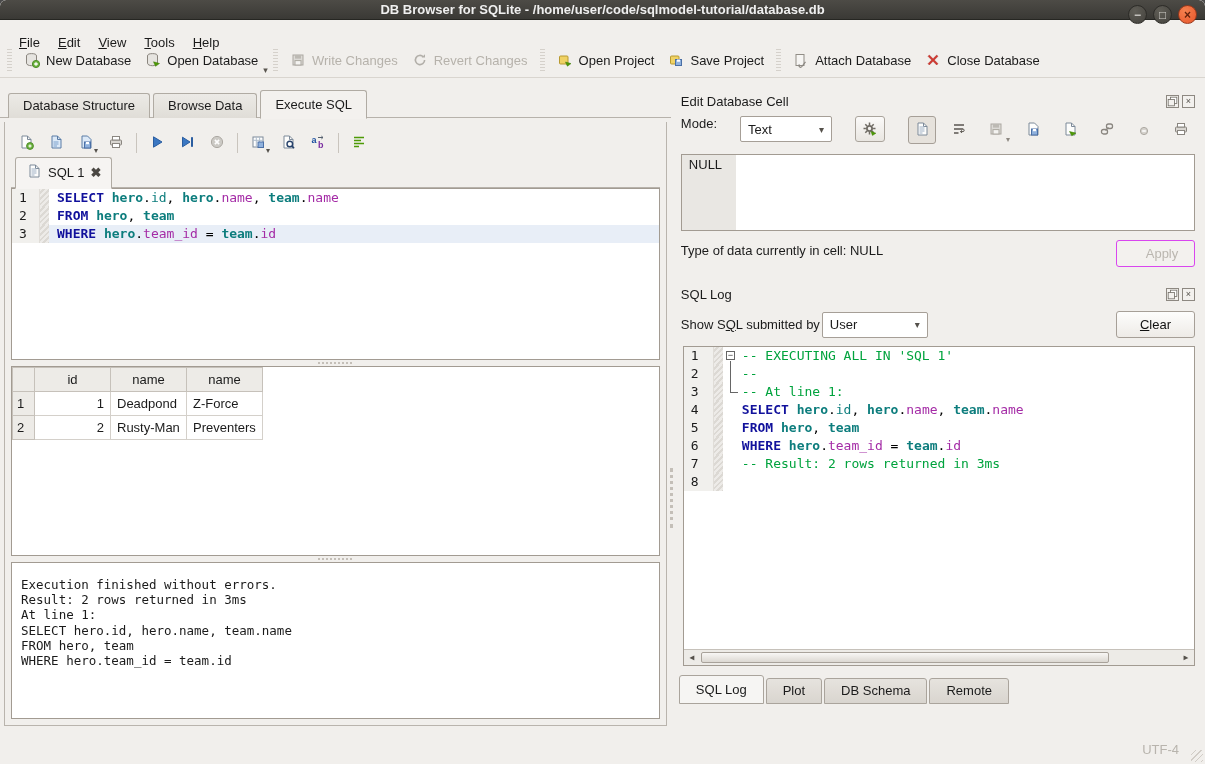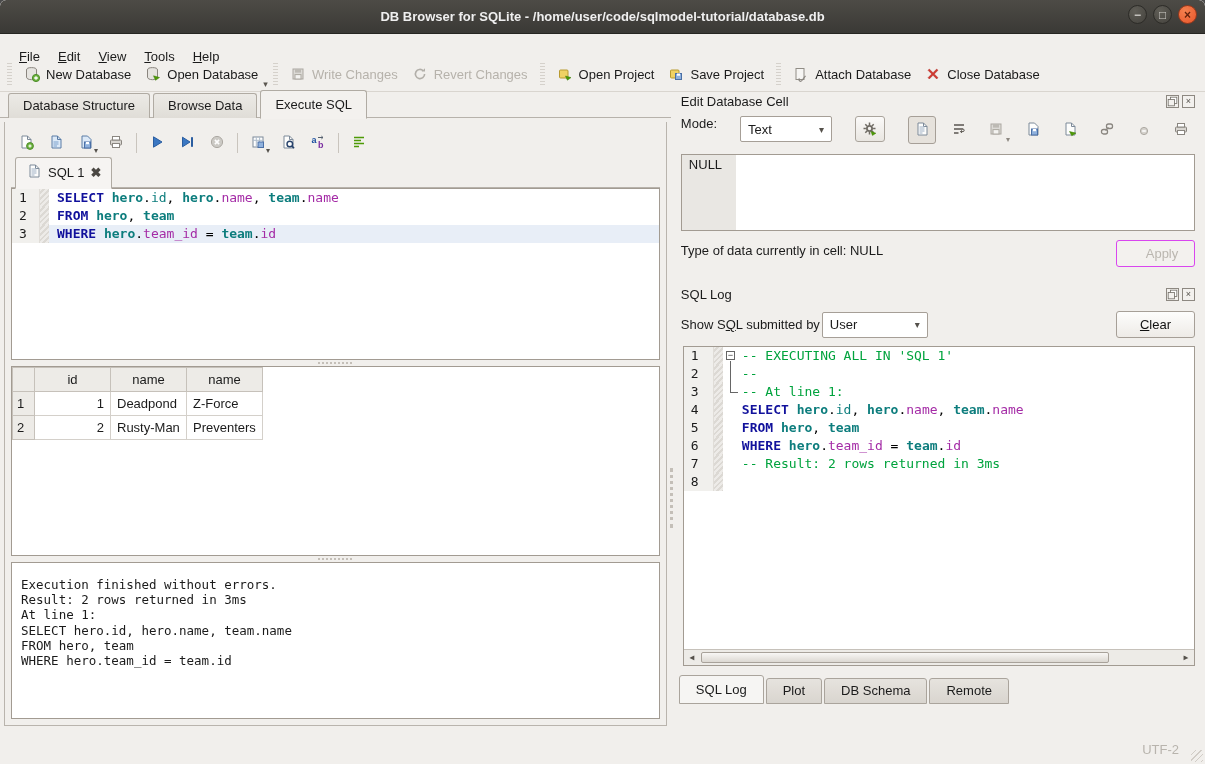--- a/index.html
+++ b/index.html
@@ -1,21 +1,21 @@
 <!DOCTYPE html>
 <html><head>
 <meta charset="utf-8">
 <style>
   html,body{margin:0;padding:0;background:#4a4a4a;}
   *{box-sizing:border-box;}
   .window{width:1205px;height:764px;position:relative;background:#f1efec;
     font-family:"Liberation Sans",sans-serif;font-size:13px;color:#1b1b1b;
     overflow:hidden;border-radius:6px 6px 0 0;}
   
-  .titlebar{height:34px;background:linear-gradient(#4d4b46,#3a3935);color:#efefef;
+  .titlebar{height:20px;background:linear-gradient(#4d4b46,#3a3935);color:#efefef;
     display:flex;align-items:center;justify-content:center;font-weight:bold;
     position:relative;border-bottom:1px solid #262622;border-radius:6px 6px 0 0;}
   .win-controls{position:absolute;right:8px;top:5px;display:flex;gap:6px;}
   .win-btn{width:19px;height:19px;border-radius:50%;display:flex;align-items:center;
     justify-content:center;font-size:12px;line-height:1;cursor:default;}
   .win-btn.gray{background:radial-gradient(circle at 35% 30%,#605e57,#44423d);border:1px solid #2d2c28;color:#cfcdc8;}
   .win-btn.orange{background:radial-gradient(circle at 35% 30%,#f4814f,#e8552a);border:1px solid #99391c;color:#64220c;font-weight:bold;}
   
   .menubar{height:23px;display:flex;align-items:center;padding-left:10px;background:#f1efec;}
   .menu-item{padding:3px 9px;margin-top:21px;}
@@ -592,16 +592,16 @@
       <div class="bottom-tabbar" id="bottom-tabs">
           <div class="btab active">SQL Log</div>
           <div class="btab">Plot</div>
           <div class="btab">DB Schema</div>
           <div class="btab">Remote</div>
         </div>
     </div>
   </div>
 
   <div class="statusbar">
-    <span>UTF-2</span>
+    <span>UTF-4</span>
     <div class="grip-corner"></div>
   </div>
 </div>
 
 </body></html>

